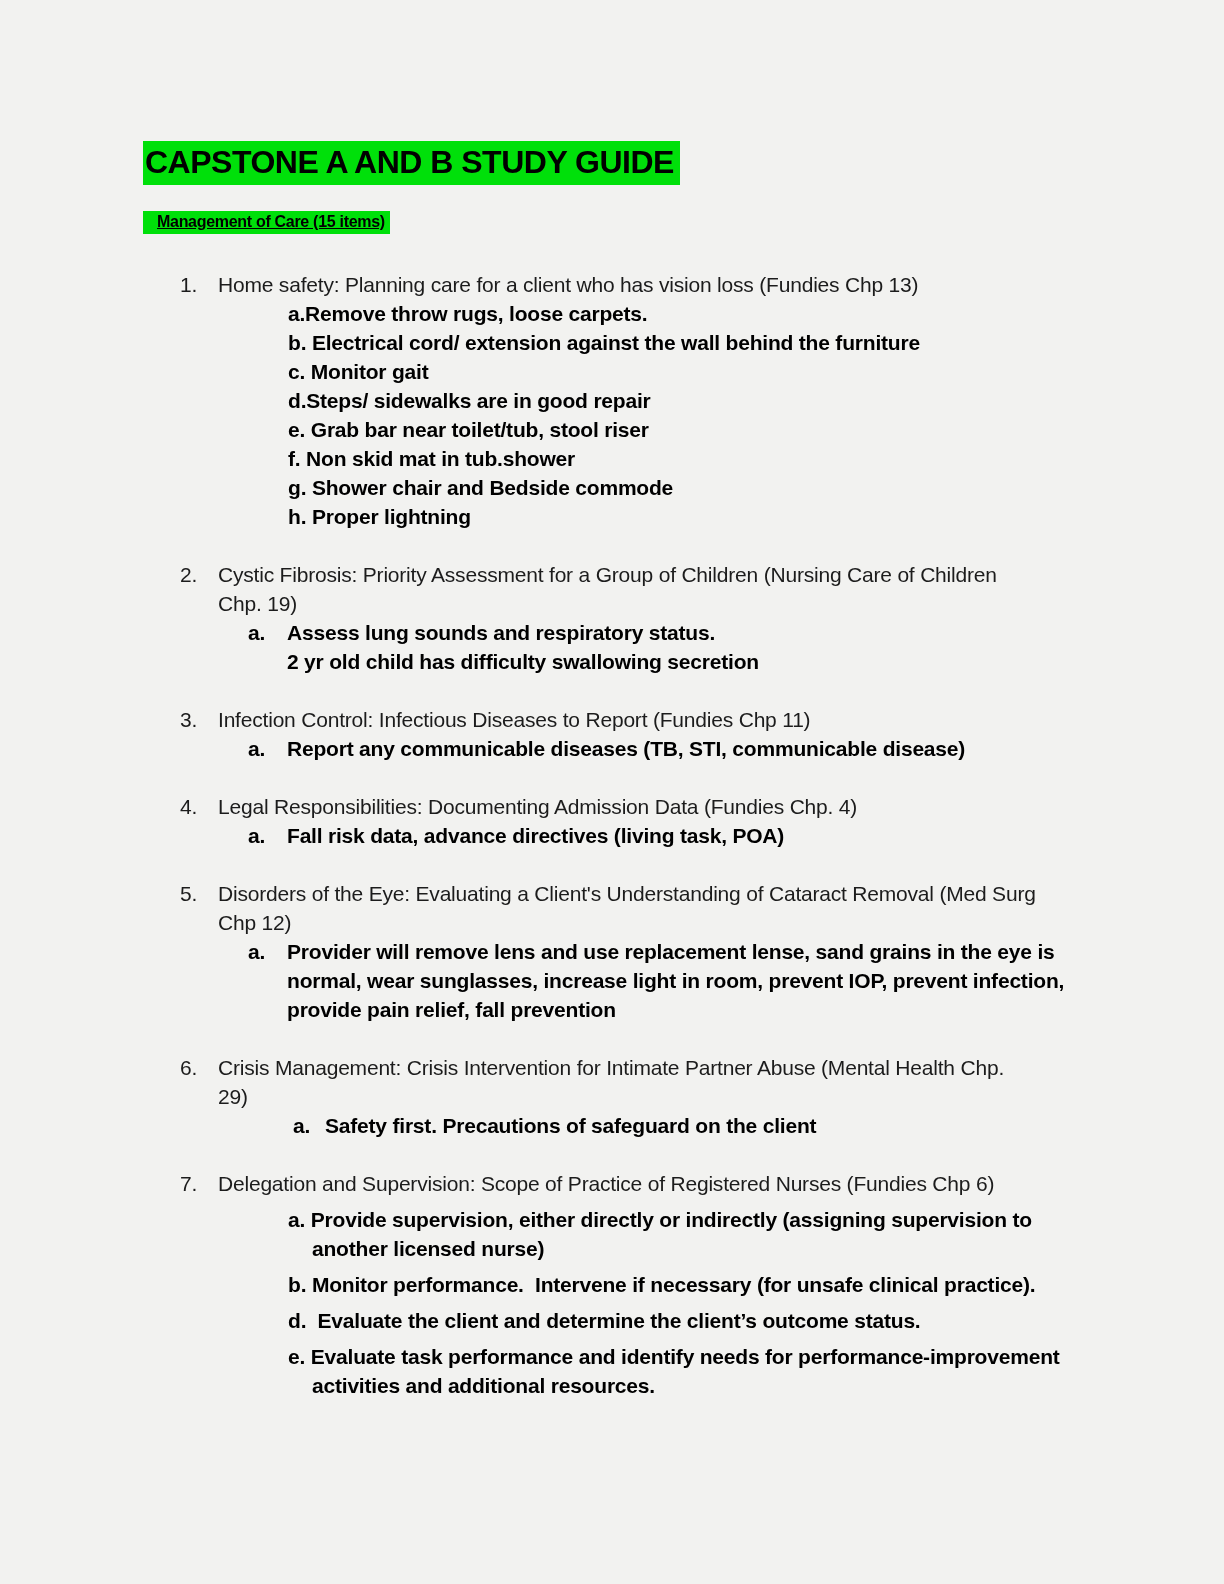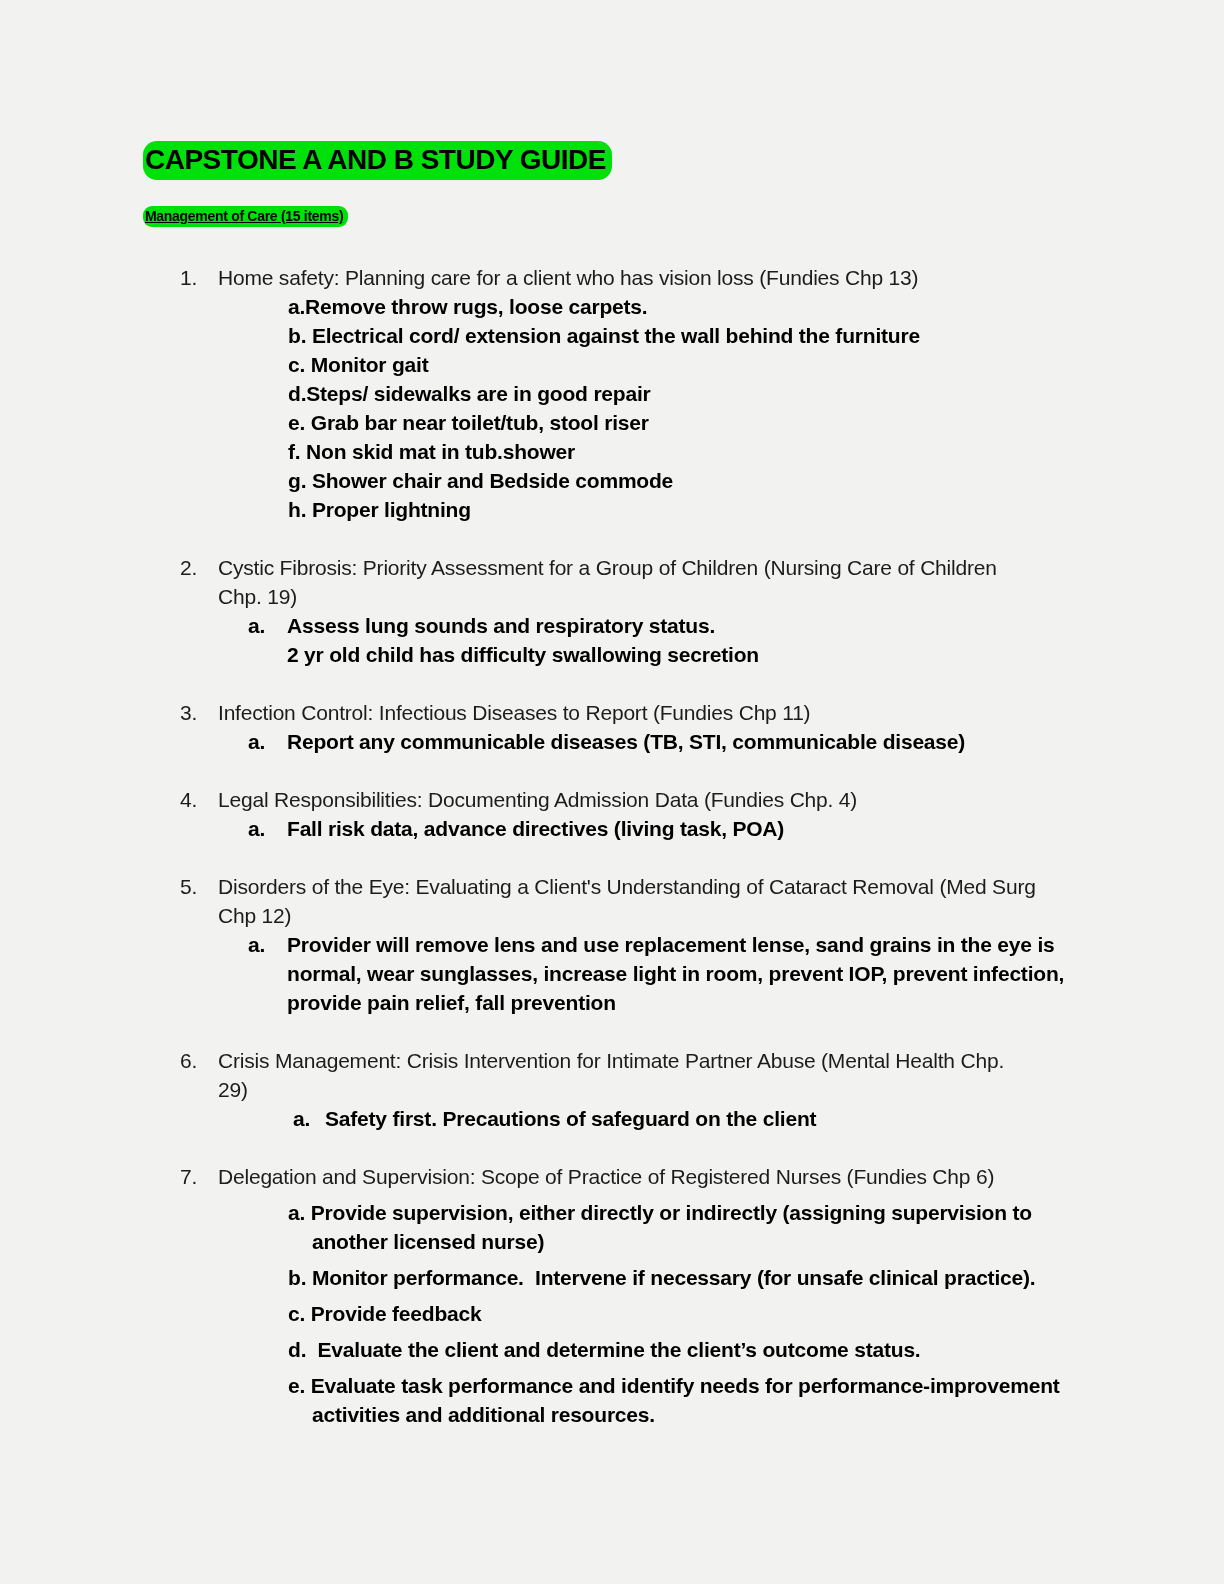--- a/index.html
+++ b/index.html
@@ -15,39 +15,37 @@
     box-sizing: border-box;
     padding: 141px 140px 60px 143px;
     font-family: "Liberation Sans", sans-serif;
     color: #1c1c1c;
   }
   .title-row { margin-bottom: 26px; }
   .doc-title {
     display: inline-block;
     background: #00e00a;
     color: #000;
-    font-size: 28px;
+    font-size: 32px;
     font-weight: 700;
     letter-spacing: -0.5px;
     padding: 3px 6px 4px 2px;
     line-height: 1.15;
-    border-radius: 14px;
   }
   .section-row { margin-bottom: 36px; }
   .section-heading {
     display: inline-block;
     background: #00e00a;
     color: #000;
-    font-size: 14px;
+    font-size: 16px;
     font-weight: 700;
     letter-spacing: -0.3px;
     text-decoration: underline;
-    padding: 2px 5px 3px 2px;
+    padding: 2px 5px 3px 14px;
     line-height: 1.15;
-    border-radius: 9px;
   }
   .list { font-size: 21px; letter-spacing: -0.2px; line-height: 29px; }
   .item { margin-bottom: 29px; }
   .item:last-child { margin-bottom: 0; }
   .item-heading {
     position: relative;
     padding-left: 75px;
     max-width: 945px;
   }
   .item-num {
@@ -162,20 +160,19 @@
     </div>
 
     <div class="item">
       <div class="item-heading">
         <span class="item-num">7.</span>
         <span class="heading-text">Delegation and Supervision: Scope of Practice of Registered Nurses (Fundies Chp 6)</span>
       </div>
       <div class="sub sub-d prew">a. Provide supervision, either directly or indirectly (assigning supervision to
 another licensed nurse)</div>
       <div class="sub sub-d prew">b. Monitor performance.  Intervene if necessary (for unsafe clinical practice).</div>
-      <div class="sub sub-d prew">c. Provide feedback</div>
       <div class="sub sub-d prew">d.  Evaluate the client and determine the client’s outcome status.</div>
       <div class="sub sub-d prew">e. Evaluate task performance and identify needs for performance-improvement
 activities and additional resources.</div>
     </div>
 
   </div>
 </div>
 
 </body></html>

